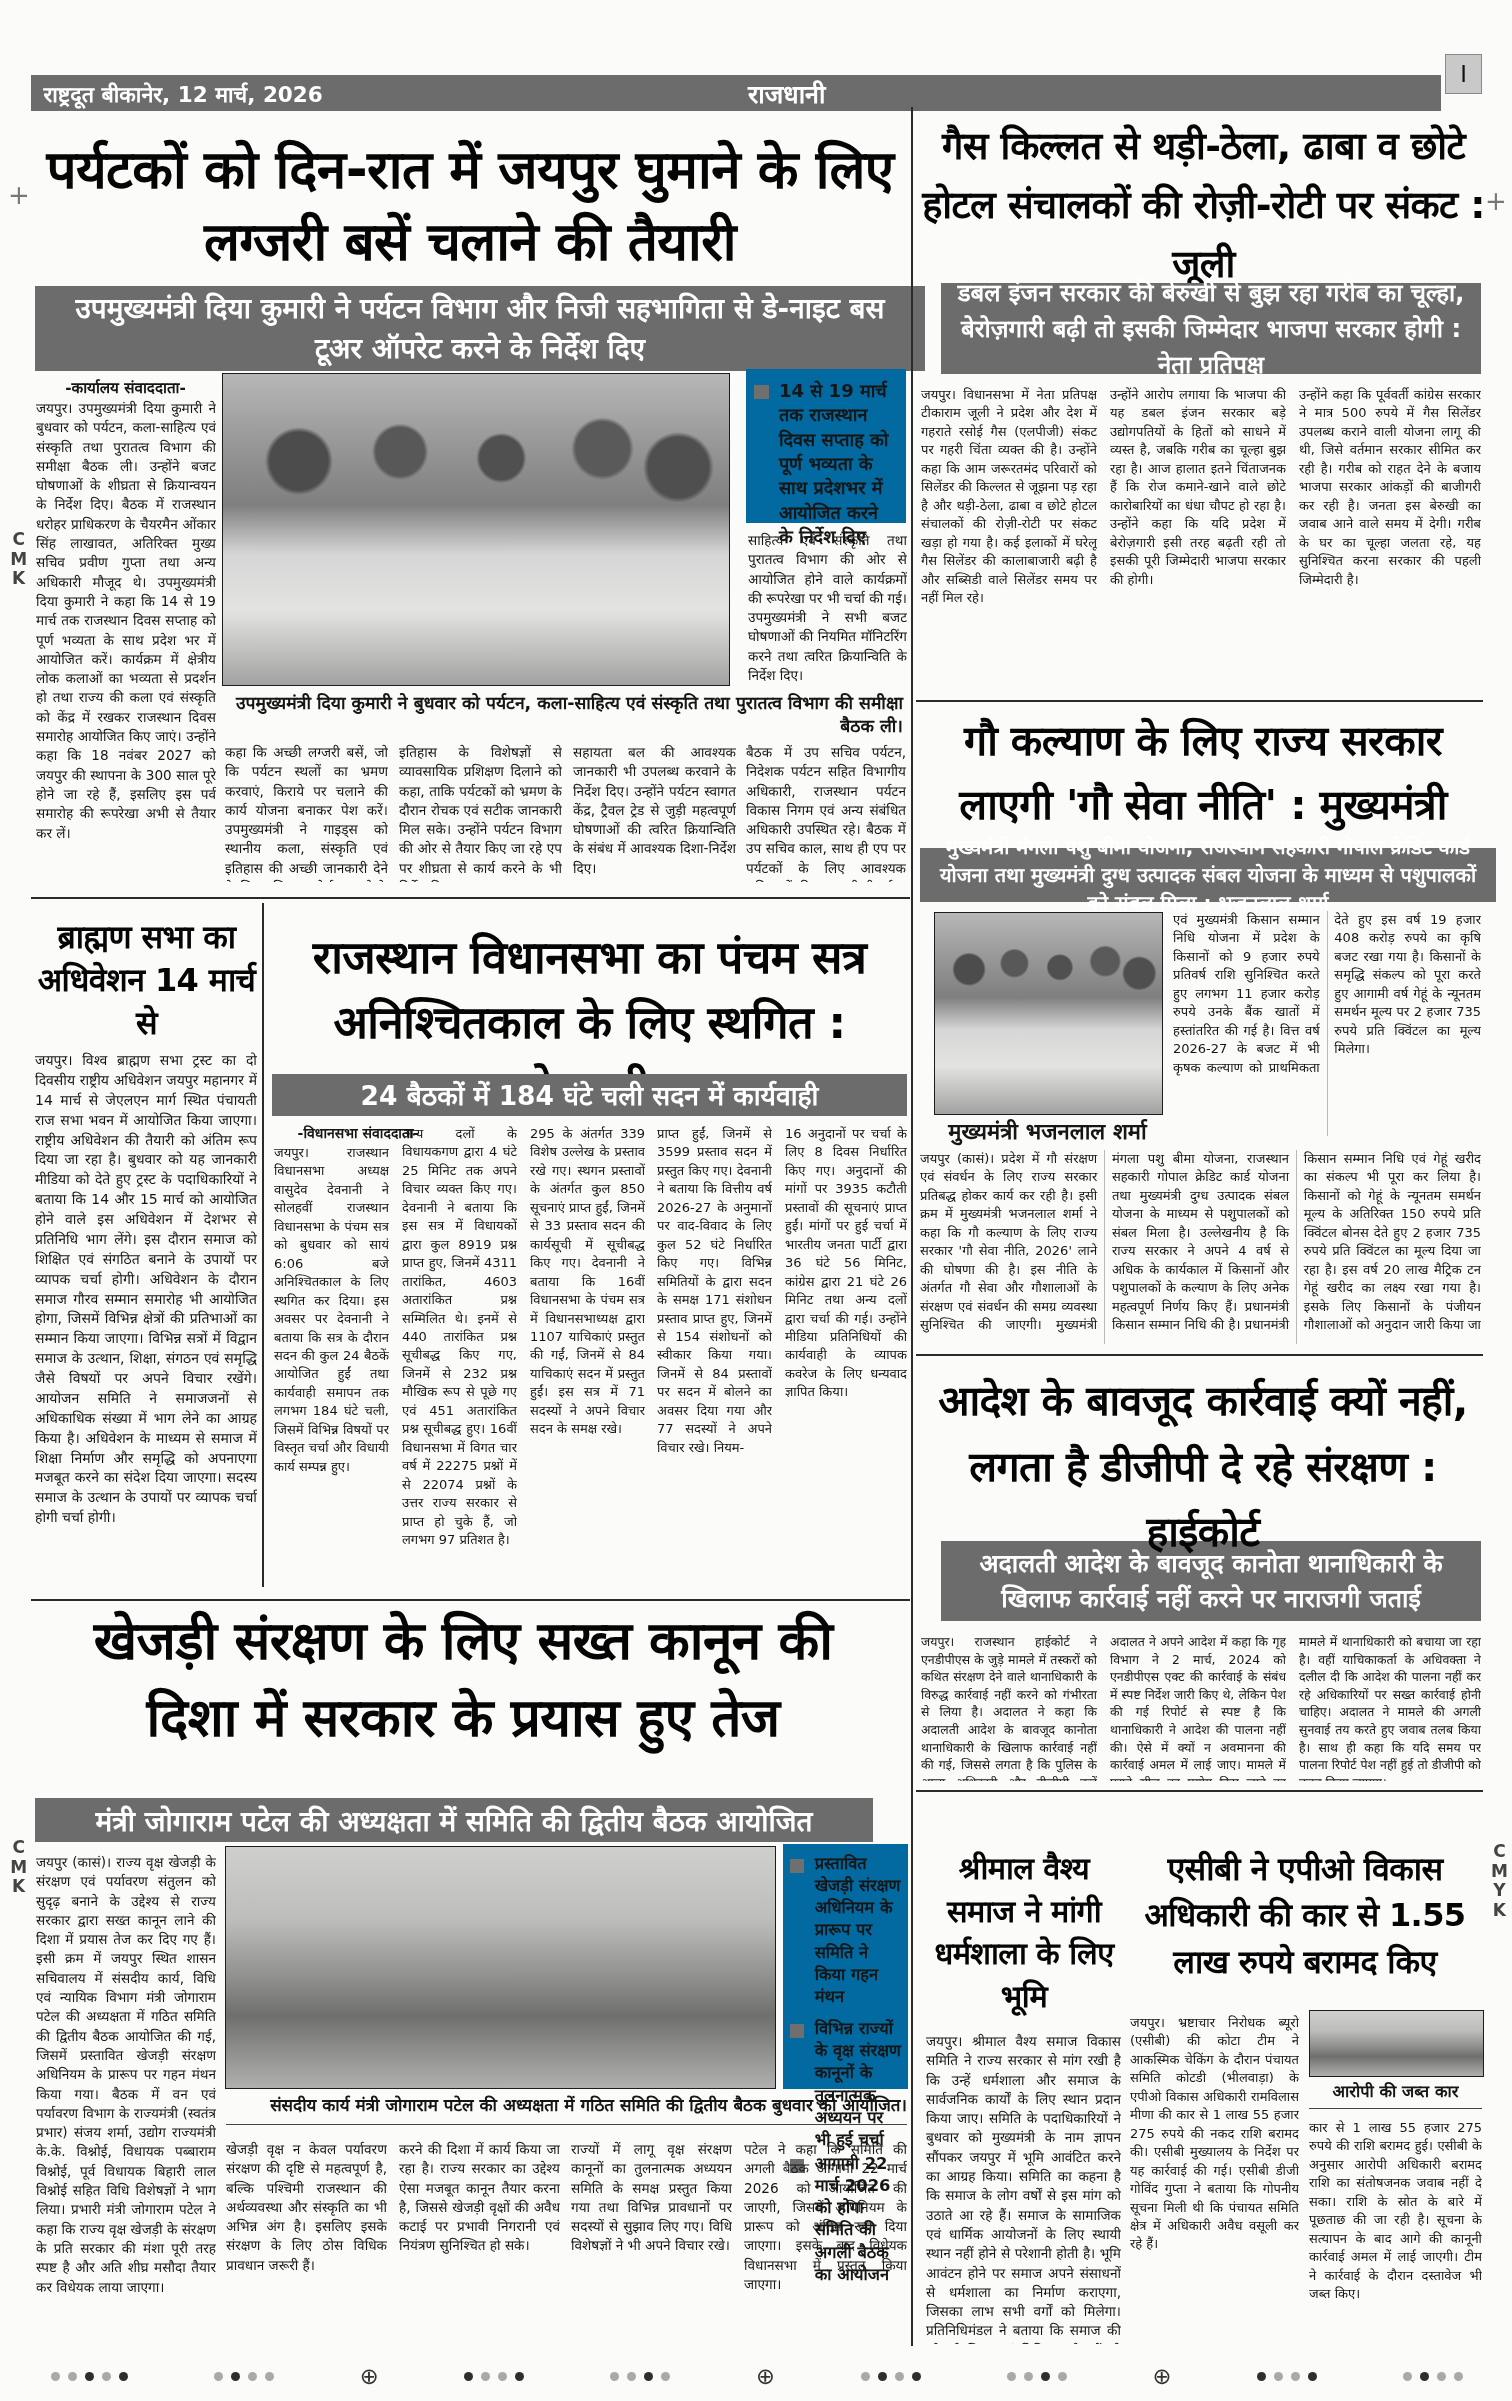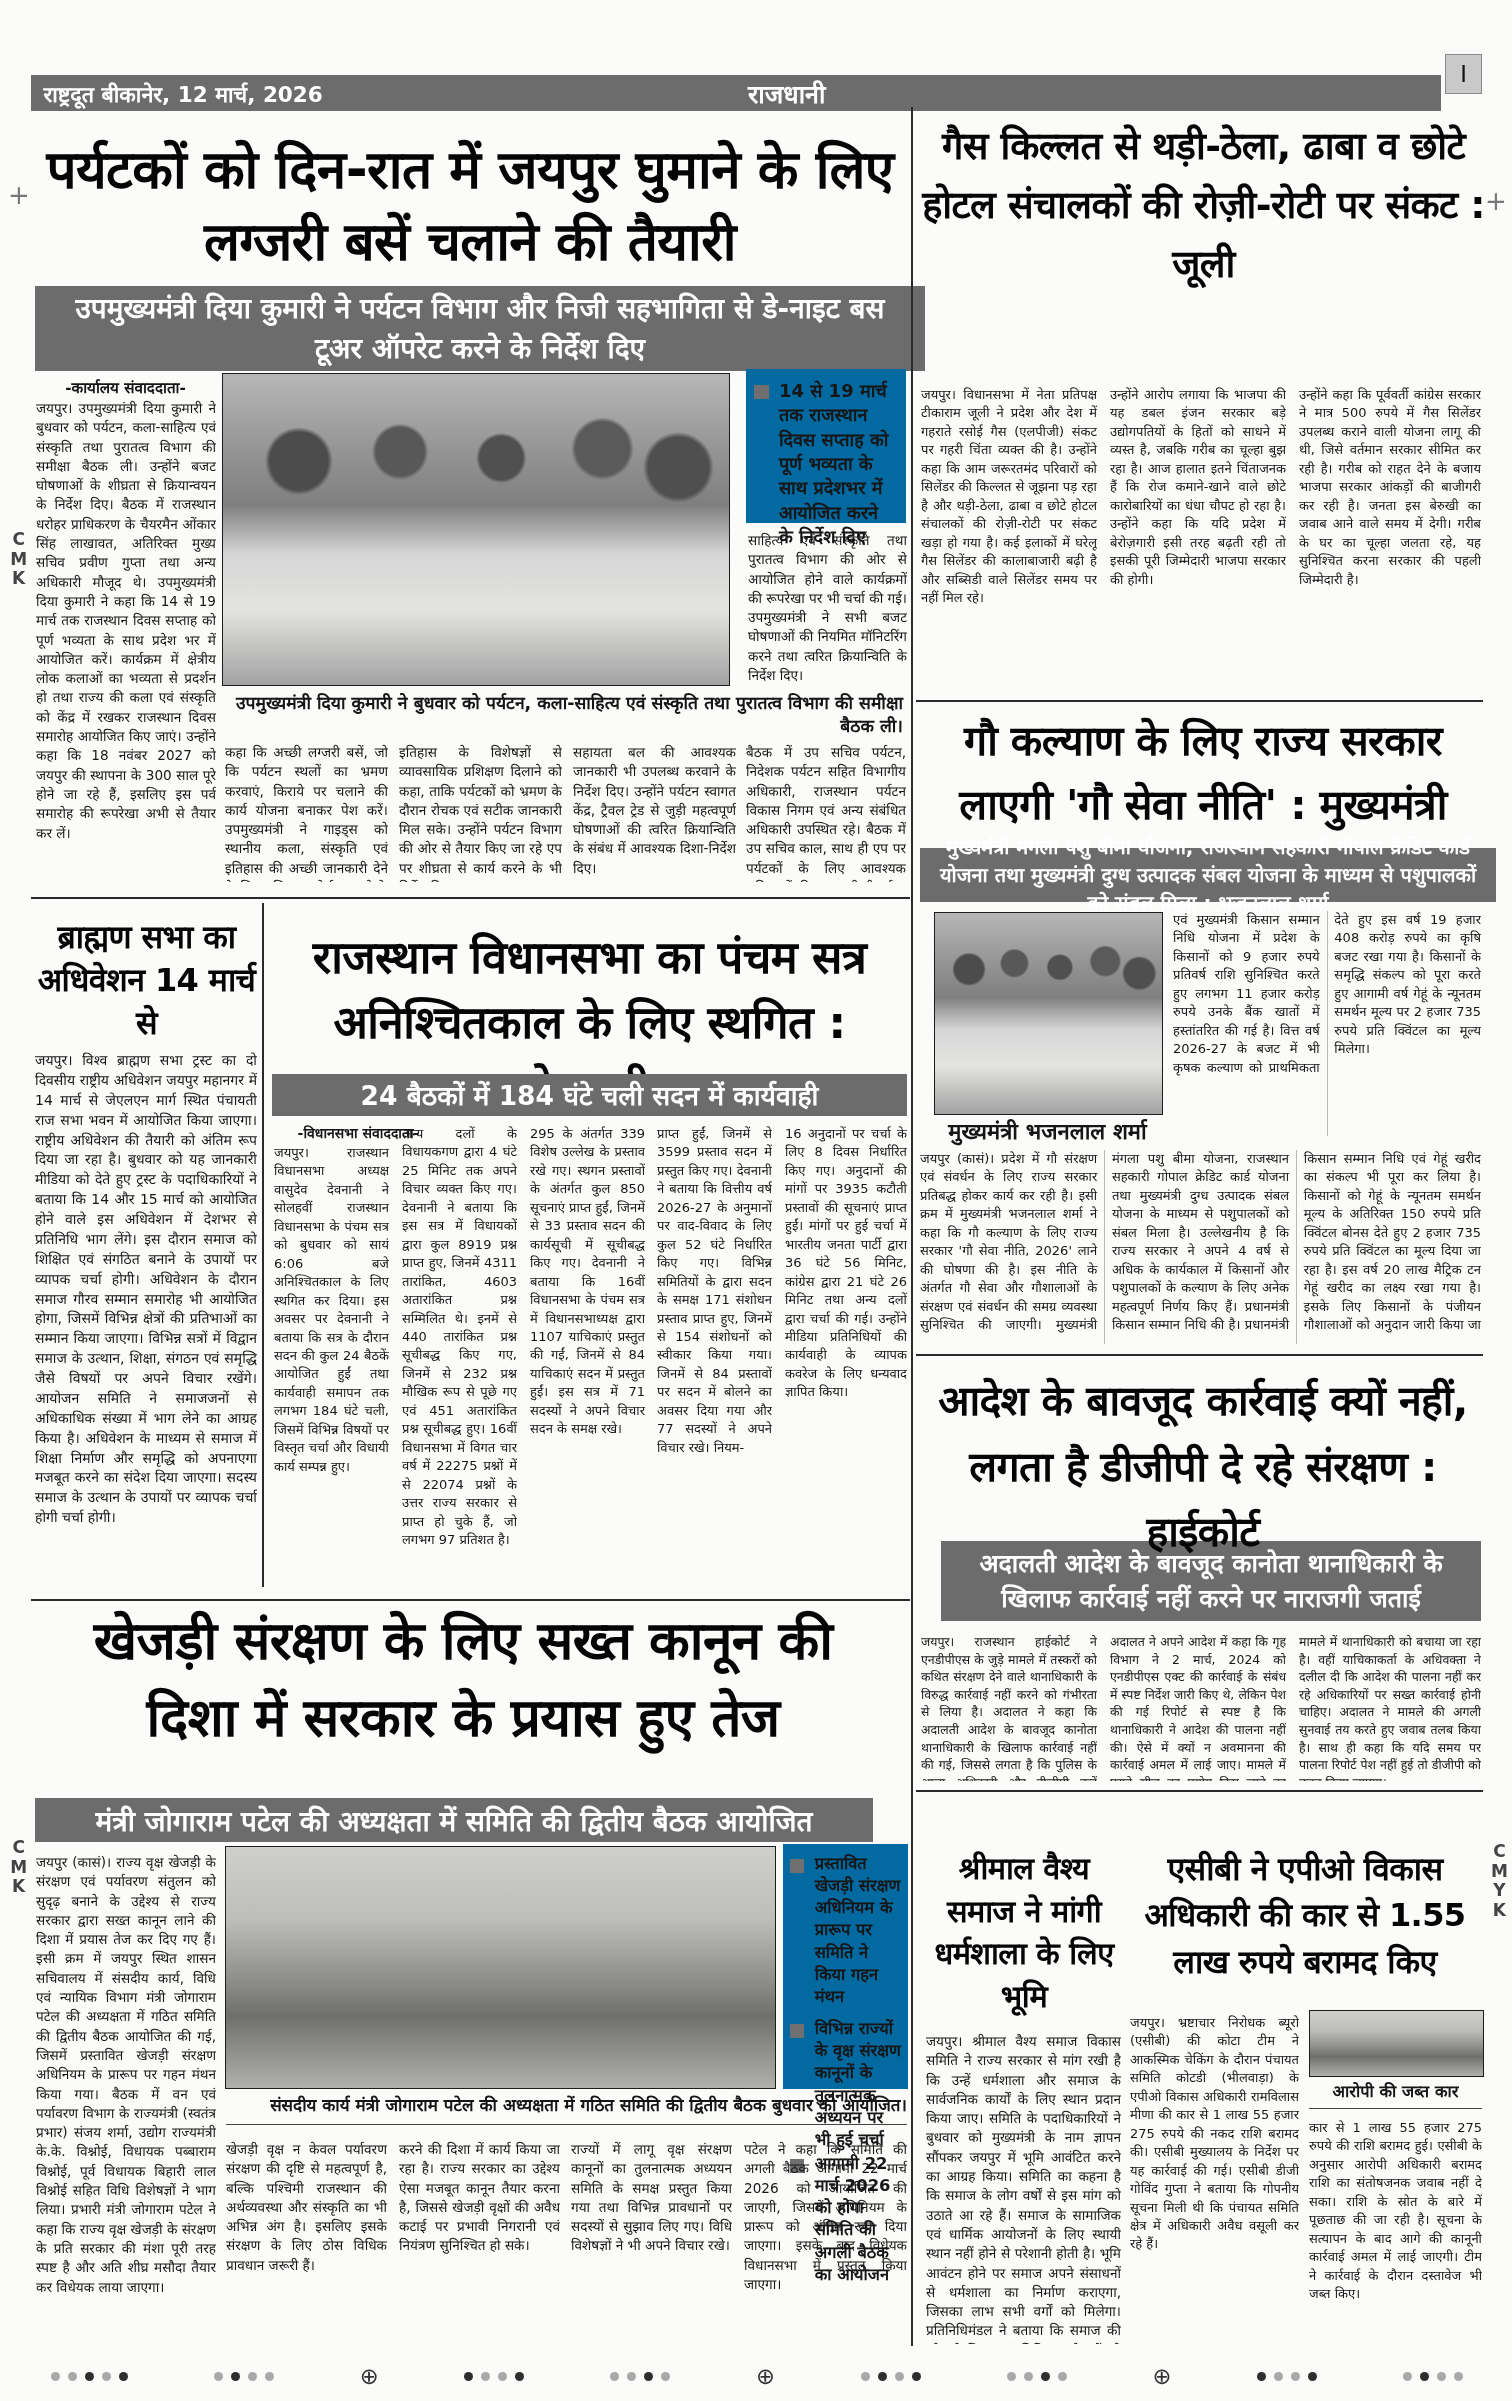--- a/index.html
+++ b/index.html
@@ -125,20 +125,21 @@
   <div class="abs thinrule" style="left:226px;top:2124px;width:681px;"></div>
 
   <div class="abs bt" style="left:226px;top:2140px;width:161px;height:203px;">खेजड़ी वृक्ष न केवल पर्यावरण संरक्षण की दृष्टि से महत्वपूर्ण है, बल्कि पश्चिमी राजस्थान की अर्थव्यवस्था और संस्कृति का भी अभिन्न अंग है। इसलिए इसके संरक्षण के लिए ठोस विधिक प्रावधान जरूरी हैं।</div>
   <div class="abs bt" style="left:399px;top:2140px;width:161px;height:203px;">करने की दिशा में कार्य किया जा रहा है। राज्य सरकार का उद्देश्य ऐसा मजबूत कानून तैयार करना है, जिससे खेजड़ी वृक्षों की अवैध कटाई पर प्रभावी निगरानी एवं नियंत्रण सुनिश्चित हो सके।</div>
   <div class="abs bt" style="left:571px;top:2140px;width:161px;height:203px;">राज्यों में लागू वृक्ष संरक्षण कानूनों का तुलनात्मक अध्ययन समिति के समक्ष प्रस्तुत किया गया तथा विभिन्न प्रावधानों पर सदस्यों से सुझाव लिए गए। विधि विशेषज्ञों ने भी अपने विचार रखे।</div>
   <div class="abs bt" style="left:744px;top:2140px;width:163px;height:203px;">पटेल ने कहा कि समिति की अगली बैठक आगामी 22 मार्च 2026 को आयोजित की जाएगी, जिसमें अधिनियम के प्रारूप को अंतिम रूप दिया जाएगा। इसके बाद विधेयक विधानसभा में प्रस्तुत किया जाएगा।</div>
 
   <div class="abs vrule" style="left:911px;top:107px;height:2239px;"></div>
 
   <div class="abs hl" style="left:921px;top:117px;width:565px;height:157px;font-size:38px;line-height:1.55;">गैस किल्लत से थड़ी-ठेला, ढाबा व छोटे होटल संचालकों की रोज़ी-रोटी पर संकट : जूली</div>
+  <div class="abs bar" style="left:941px;top:283px;width:522px;height:91px;font-size:24px;line-height:1.5;padding:0 9px;">डबल इंजन सरकार की बेरुखी से बुझ रहा गरीब का चूल्हा, बेरोज़गारी बढ़ी तो इसकी जिम्मेदार भाजपा सरकार होगी : नेता प्रतिपक्ष</div>
   <div class="abs bt" style="left:921px;top:386px;width:176px;height:305px;font-size:13px;">जयपुर। विधानसभा में नेता प्रतिपक्ष टीकाराम जूली ने प्रदेश और देश में गहराते रसोई गैस (एलपीजी) संकट पर गहरी चिंता व्यक्त की है। उन्होंने कहा कि आम जरूरतमंद परिवारों को सिलेंडर की किल्लत से जूझना पड़ रहा है और थड़ी-ठेला, ढाबा व छोटे होटल संचालकों की रोज़ी-रोटी पर संकट खड़ा हो गया है। कई इलाकों में घरेलू गैस सिलेंडर की कालाबाजारी बढ़ी है और सब्सिडी वाले सिलेंडर समय पर नहीं मिल रहे।</div>
   <div class="abs bt" style="left:1110px;top:386px;width:176px;height:305px;font-size:13px;">उन्होंने आरोप लगाया कि भाजपा की यह डबल इंजन सरकार बड़े उद्योगपतियों के हितों को साधने में व्यस्त है, जबकि गरीब का चूल्हा बुझ रहा है। आज हालात इतने चिंताजनक हैं कि रोज कमाने-खाने वाले छोटे कारोबारियों का धंधा चौपट हो रहा है। उन्होंने कहा कि यदि प्रदेश में बेरोज़गारी इसी तरह बढ़ती रही तो इसकी पूरी जिम्मेदारी भाजपा सरकार की होगी।</div>
   <div class="abs bt" style="left:1299px;top:386px;width:182px;height:305px;font-size:13px;">उन्होंने कहा कि पूर्ववर्ती कांग्रेस सरकार ने मात्र 500 रुपये में गैस सिलेंडर उपलब्ध कराने वाली योजना लागू की थी, जिसे वर्तमान सरकार सीमित कर रही है। गरीब को राहत देने के बजाय भाजपा सरकार आंकड़ों की बाजीगरी कर रही है। जनता इस बेरुखी का जवाब आने वाले समय में देगी। गरीब के घर का चूल्हा जलता रहे, यह सुनिश्चित करना सरकार की पहली जिम्मेदारी है।</div>
 
   <div class="abs hrule" style="left:916px;top:700px;width:567px;"></div>
 
   <div class="abs hl" style="left:931px;top:710px;width:544px;height:134px;font-size:41px;line-height:1.55;">गौ कल्याण के लिए राज्य सरकार लाएगी 'गौ सेवा नीति' : मुख्यमंत्री</div>
   <div class="abs bar" style="left:920px;top:848px;width:560px;height:54px;font-size:20px;line-height:1.4;padding:0 8px;">मुख्यमंत्री मंगला पशु बीमा योजना, राजस्थान सहकारी गोपाल क्रेडिट कार्ड योजना तथा मुख्यमंत्री दुग्ध उत्पादक संबल योजना के माध्यम से पशुपालकों को संबल मिला : भजनलाल शर्मा</div>
 
   <div class="abs ph" style="left:934px;top:912px;width:227px;height:201px;"></div>

